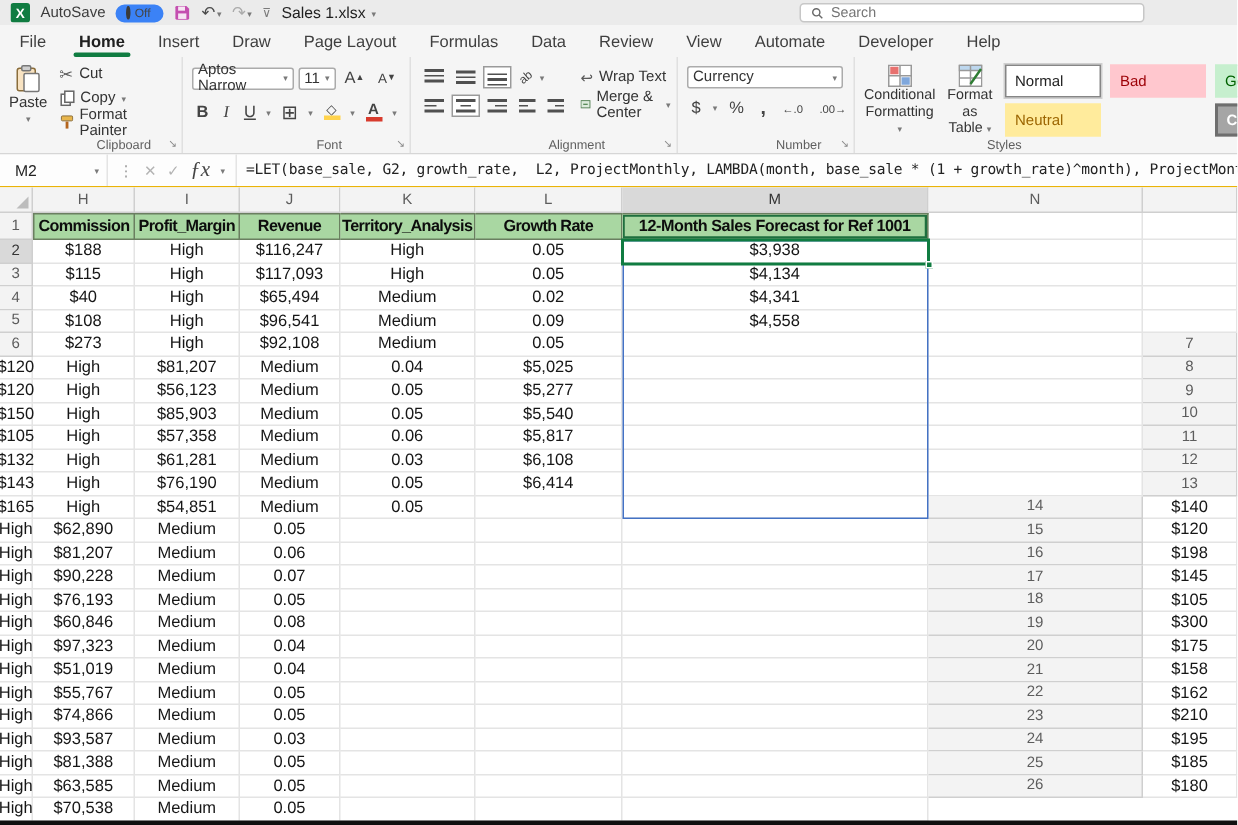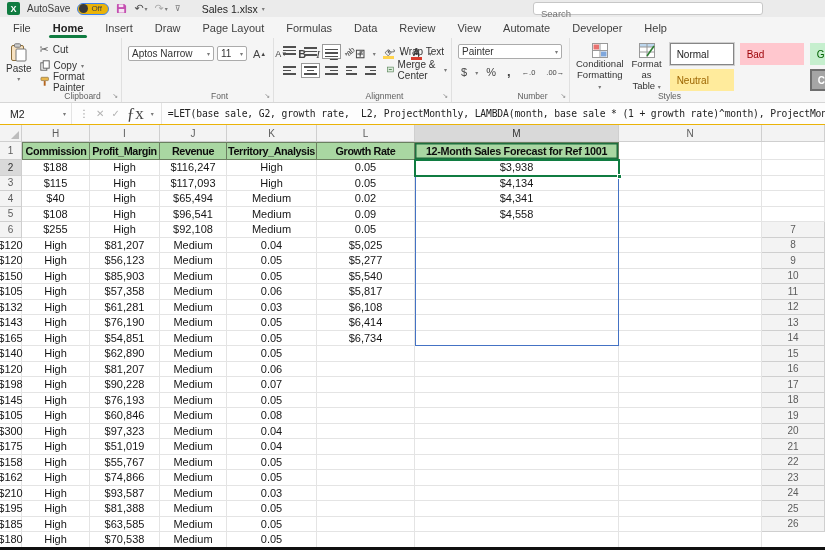--- a/index.html
+++ b/index.html
@@ -4,31 +4,31 @@
 <style>
   * { margin:0; padding:0; box-sizing:border-box; }
   html,body { background:#fff; }
   #app { position:relative; width:825px; height:550px; overflow:hidden;
          font-family:"Liberation Sans", sans-serif; background:#fff; }
 
   
   .titlebar { position:absolute; top:0; left:0; right:0; height:17px; background:#EBEBEB;
               display:flex; align-items:center; padding-left:7px; gap:7px; }
   .tb-txt { font-size:10px; color:#3c3c3c; }
-  .toggle { width:32px; height:12px; border:1px solid #3b82f6; border-radius:7px; background:#eab308;
+  .toggle { width:32px; height:12px; border:6px solid #3b82f6; border-radius:7px; background:#eab308;
             display:flex; align-items:center; padding:0 3px 0 1px; gap:3px; }
   .toggle .dot { width:9px; height:9px; border-radius:50%; background:#3a3a3a; }
   .toggle .tg-lbl { font-size:8px; color:#444; }
   .qat { font-size:11px; color:#4a4a4a; display:flex; align-items:center; gap:1px; }
   .qat.dis { color:#ABABAB; }
   .chev { font-size:6px; color:#7a7a7a; }
-  .fname { margin-left:14px; font-size:10.5px; color:#1f1f1f; display:flex; gap:4px; align-items:center;justify-content:flex-end; }
+  .fname { font-size:10.5px; color:#1f1f1f; display:flex; gap:4px; align-items:center;justify-content:flex-end; }
   .searchbox { position:absolute; left:533px; top:2px; width:230px; height:13px; background:#fff;
-               border:1px solid #C7C7C7; border-radius:3px; display:flex; align-items:flex-start;
-               padding-left:7px; gap:5px;flex-direction:column; }
+               border:1px solid #C7C7C7; border-radius:3px; display:flex; align-items:center;
+               padding-left:7px; gap:5px; }
   .searchbox input { border:none; outline:none; background:transparent; font-size:9.5px; color:#555;
                      font-family:"Liberation Sans",sans-serif; width:180px; }
 
   
   .tabsrow { position:absolute; top:17px; left:0; right:0; height:21px; background:#F5F5F5;
              display:flex; align-items:center; padding-left:12px; gap:20px; }
   .rtab { position:relative; font-size:11px; color:#3f3f3f; padding:2px 1px; cursor:default; }
   .rtab.active { font-weight:bold; color:#202020; }
   .rtab.active::after { content:''; position:absolute; left:-3px; right:-3px; bottom:-2px;
                         height:2.5px; background:var(--accent-green); border-radius:2px; }
@@ -70,21 +70,21 @@
   .twoLine { font-size:9.5px; color:#333; text-align:center; line-height:1.15; }
 
   
   .fbar { position:absolute; top:103px; left:0; right:0; height:22px; background:#FDFDFD;
           border-bottom:1px solid #eab308; display:flex; align-items:center; }
   .namebox { width:72px; height:100%; display:flex; align-items:center; justify-content:space-between;
              padding:0 5px 0 10px; font-size:10.5px; color:#222; border-right:1px solid #E4E4E4; }
   .fxbtns { display:flex; align-items:center; gap:7px; padding:0 7px; height:100%;
             border-right:1px solid #E4E4E4; }
   .fx-x, .fx-ok { color:#B3B3B3; font-size:10px; }
-  .fx-fx { font-family:"Liberation Serif",serif; font-size:17px; color:#444; }
+  .fx-fx { font-family:"Liberation Serif",serif; font-style:italic; font-size:14px; color:#444; }
   .formula { flex:1; font-family:"DejaVu Sans Mono", monospace; font-size:9.7px; letter-spacing:-0.15px;
              color:#222; white-space:pre; overflow:hidden; padding-left:6px; }
 
   
   .grid { position:absolute; top:125px; left:0; width:825px; height:423px; background:#fff;
           display:grid; grid-template-columns:22px 68px 70px 67px 90px 98px 204px 143px 63px;
           grid-template-rows:17px 18px; grid-auto-rows:15.5px; }
   .c  { border-right:1px solid #E4E4E4; border-bottom:1px solid #E4E4E4; display:flex;
         align-items:center; justify-content:center; font-size:11px; color:#161616; white-space:nowrap; }
   .gh { background:#F3F3F3; border-right:1px solid #CFCFCF; border-bottom:1px solid #CFCFCF;
@@ -193,21 +193,21 @@
             </svg>
             <span>Format Painter</span>
           </div>
         </div>
       </div>
       <div class="rg-label">Clipboard</div>
       <div class="rg-launcher">↘</div>
     </div>
 
     <div class="rgroup" style="width:152px;">
-      <div style="padding:6px 6px 0 6px; display:flex; flex-direction:row; gap:5px;">
+      <div style="padding:6px 6px 0 6px; display:flex; flex-direction:column; gap:5px;">
         <div style="display:flex; gap:3px; align-items:center;">
           <div class="combo" style="width:86px;">
             <span>Aptos Narrow</span>
             <span class="chev">▾</span>
           </div>
           <div class="combo" style="width:30px;">
             <span>11</span>
             <span class="chev">▾</span>
           </div>
           <span class="iconbtn">A<span style="font-size:6px;vertical-align:super;">▲</span></span>
@@ -319,21 +319,21 @@
           </div>
         </div>
       </div>
       <div class="rg-label">Alignment</div>
       <div class="rg-launcher">↘</div>
     </div>
 
     <div class="rgroup" style="width:118px;">
       <div style="padding:6px 6px 0 6px; display:flex; flex-direction:column; gap:5px;">
         <div class="combo" style="width:104px;">
-          <span>Painter</span>
+          <span>Currency</span>
           <span class="chev">▾</span>
         </div>
         <div style="display:flex; gap:5px; align-items:center;">
           <span class="iconbtn">$</span>
           <span class="chev">▾</span>
           <span class="iconbtn">%</span>
           <span class="iconbtn" style="font-weight:bold; font-size:13px; line-height:0.4;">,</span>
           <span class="iconbtn" style="font-size:7.5px;">←.0</span>
           <span class="iconbtn" style="font-size:7.5px;">.00→</span>
         </div>
@@ -444,21 +444,21 @@
       <div class="gh">5</div>
       <div class="c">$108</div>
       <div class="c">High</div>
       <div class="c">$96,541</div>
       <div class="c">Medium</div>
       <div class="c">0.09</div>
       <div class="c">$4,558</div>
       <div class="c"></div>
       <div class="c"></div>
       <div class="gh">6</div>
-      <div class="c">$255</div>
+      <div class="c">$273</div>
       <div class="c">High</div>
       <div class="c">$92,108</div>
       <div class="c">Medium</div>
       <div class="c">0.05</div>
       <div class="c"></div>
       <div class="c"></div>
       <div class="gh">7</div>
       <div class="c">$120</div>
       <div class="c">High</div>
       <div class="c">$81,207</div>
@@ -511,21 +511,20 @@
       <div class="c">0.05</div>
       <div class="c">$6,414</div>
       <div class="c"></div>
       <div class="c"></div>
       <div class="gh">13</div>
       <div class="c">$165</div>
       <div class="c">High</div>
       <div class="c">$54,851</div>
       <div class="c">Medium</div>
       <div class="c">0.05</div>
-      <div class="c">$6,734</div>
       <div class="c"></div>
       <div class="c"></div>
       <div class="gh">14</div>
       <div class="c">$140</div>
       <div class="c">High</div>
       <div class="c">$62,890</div>
       <div class="c">Medium</div>
       <div class="c">0.05</div>
       <div class="c"></div>
       <div class="c"></div>

